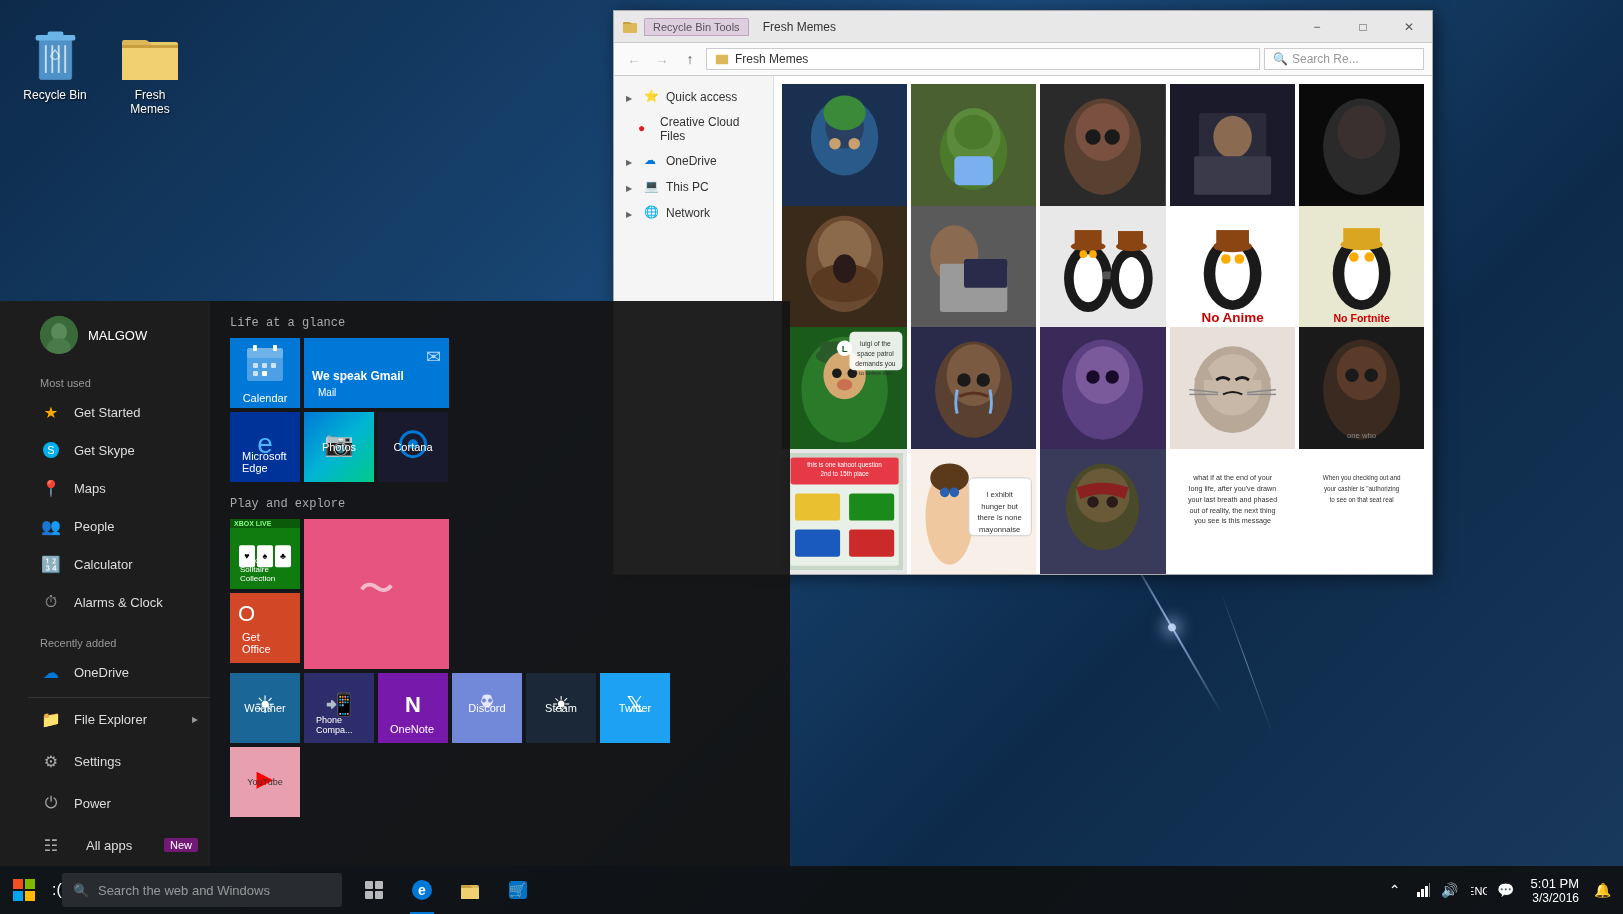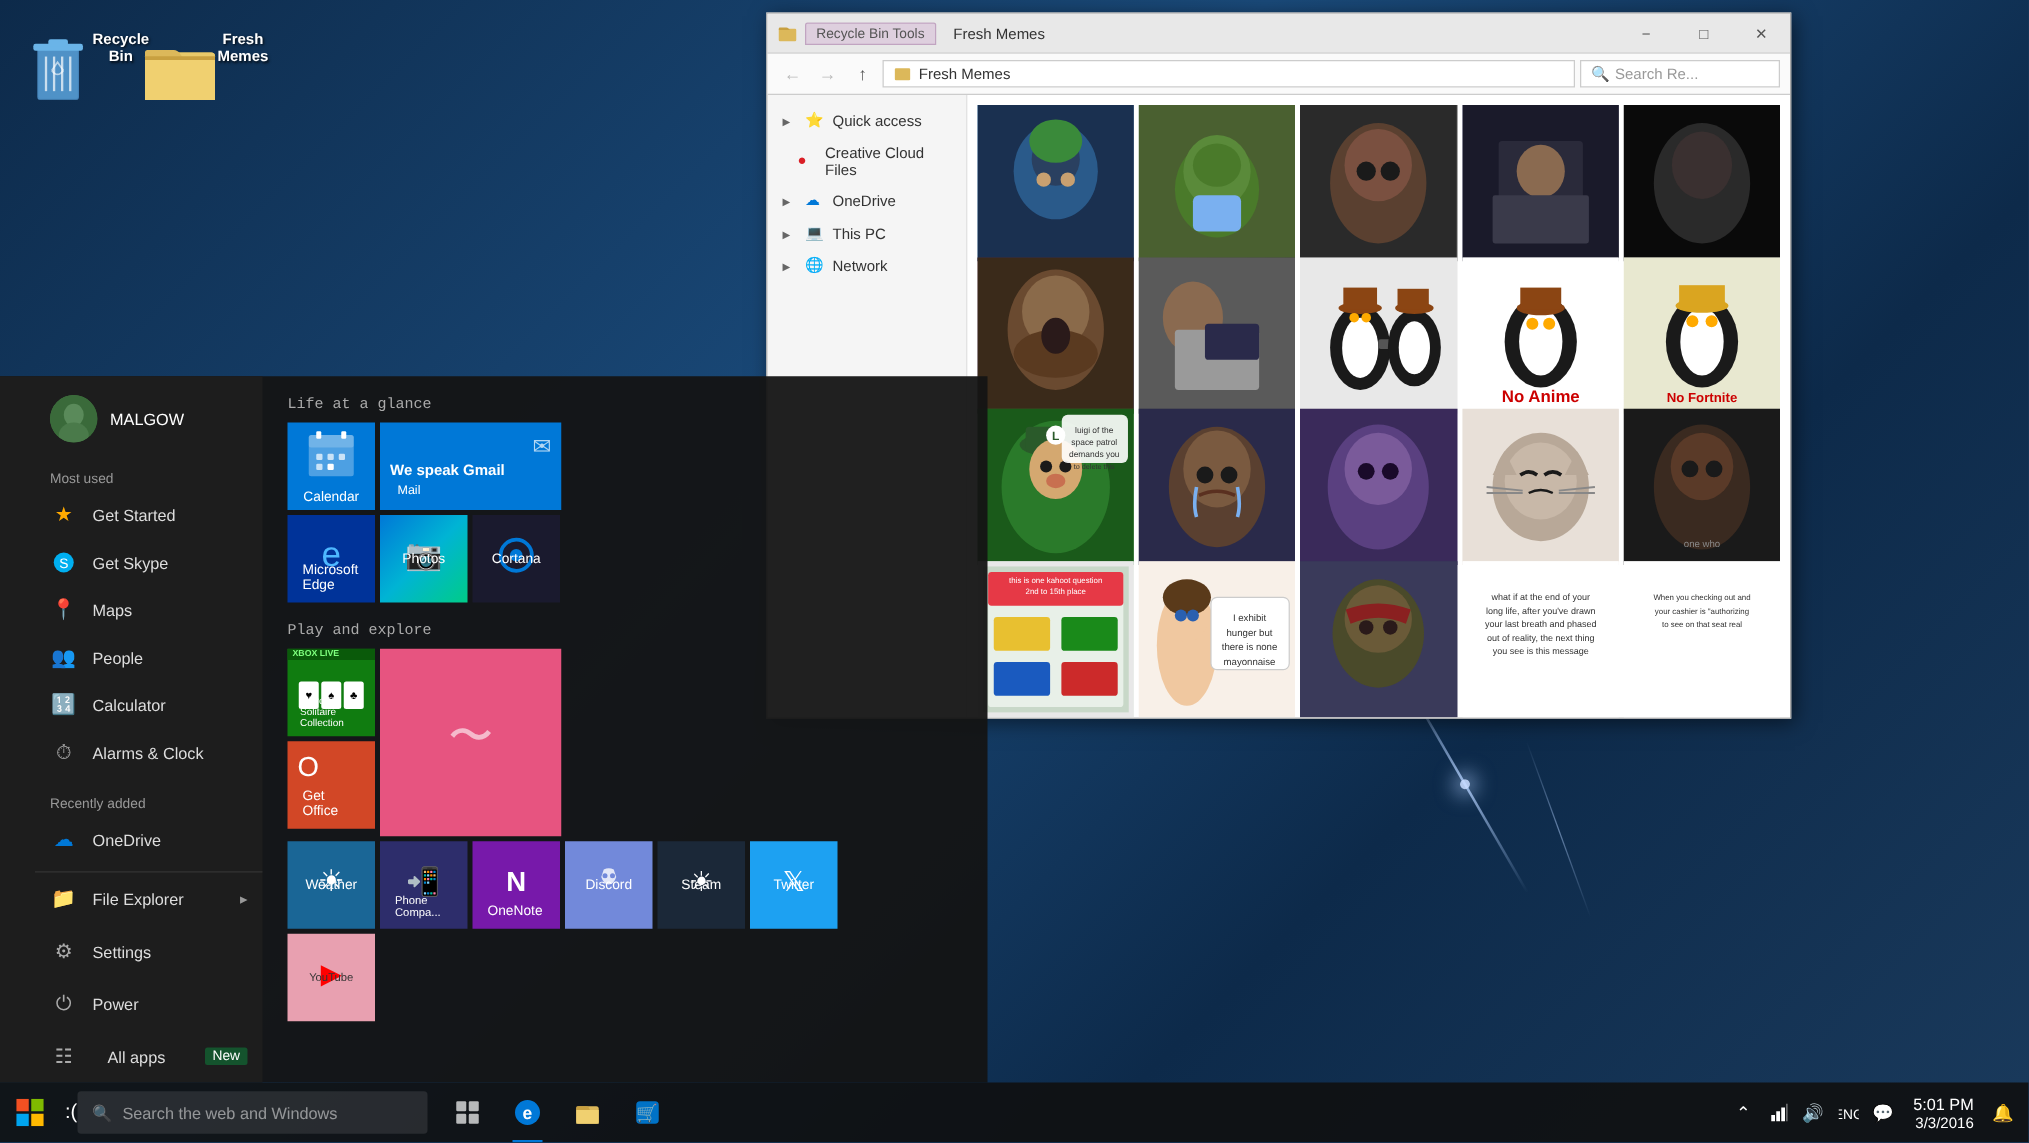--- a/index.html
+++ b/index.html
@@ -52,26 +52,25 @@
       height: 150px;
       background: linear-gradient(to bottom, transparent, rgba(180,210,255,0.5), transparent);
       transform: rotate(-20deg);
       transform-origin: center bottom;
     }
 
     
     .desktop-icon {
       position: absolute;
       display: flex;
-      flex-direction: row;
-      align-items: flex-start;
+      flex-direction: column;
+      align-items: center;
       cursor: pointer;
       padding: 4px;
       width: 80px;
-      font-weight: bold;
     }
     .desktop-icon .icon-img {
       width: 60px;
       height: 60px;
       display: flex;
       align-items: center;
       justify-content: center;
       font-size: 48px;
       margin-bottom: 4px;
     }
@@ -201,21 +200,21 @@
     .all-apps-row {
       display: flex;
       align-items: center;
       justify-content: space-between;
       padding: 10px 12px;
       color: #ddd;
       cursor: pointer;
       font-size: 13px;
     }
     .new-badge {
-      background: #14532d;
+      background: #701a75;
       color: white;
       font-size: 11px;
       padding: 1px 6px;
       border-radius: 2px;
     }
 
     
     .start-right {
       flex: 1;
       padding: 15px 15px 15px 20px;

